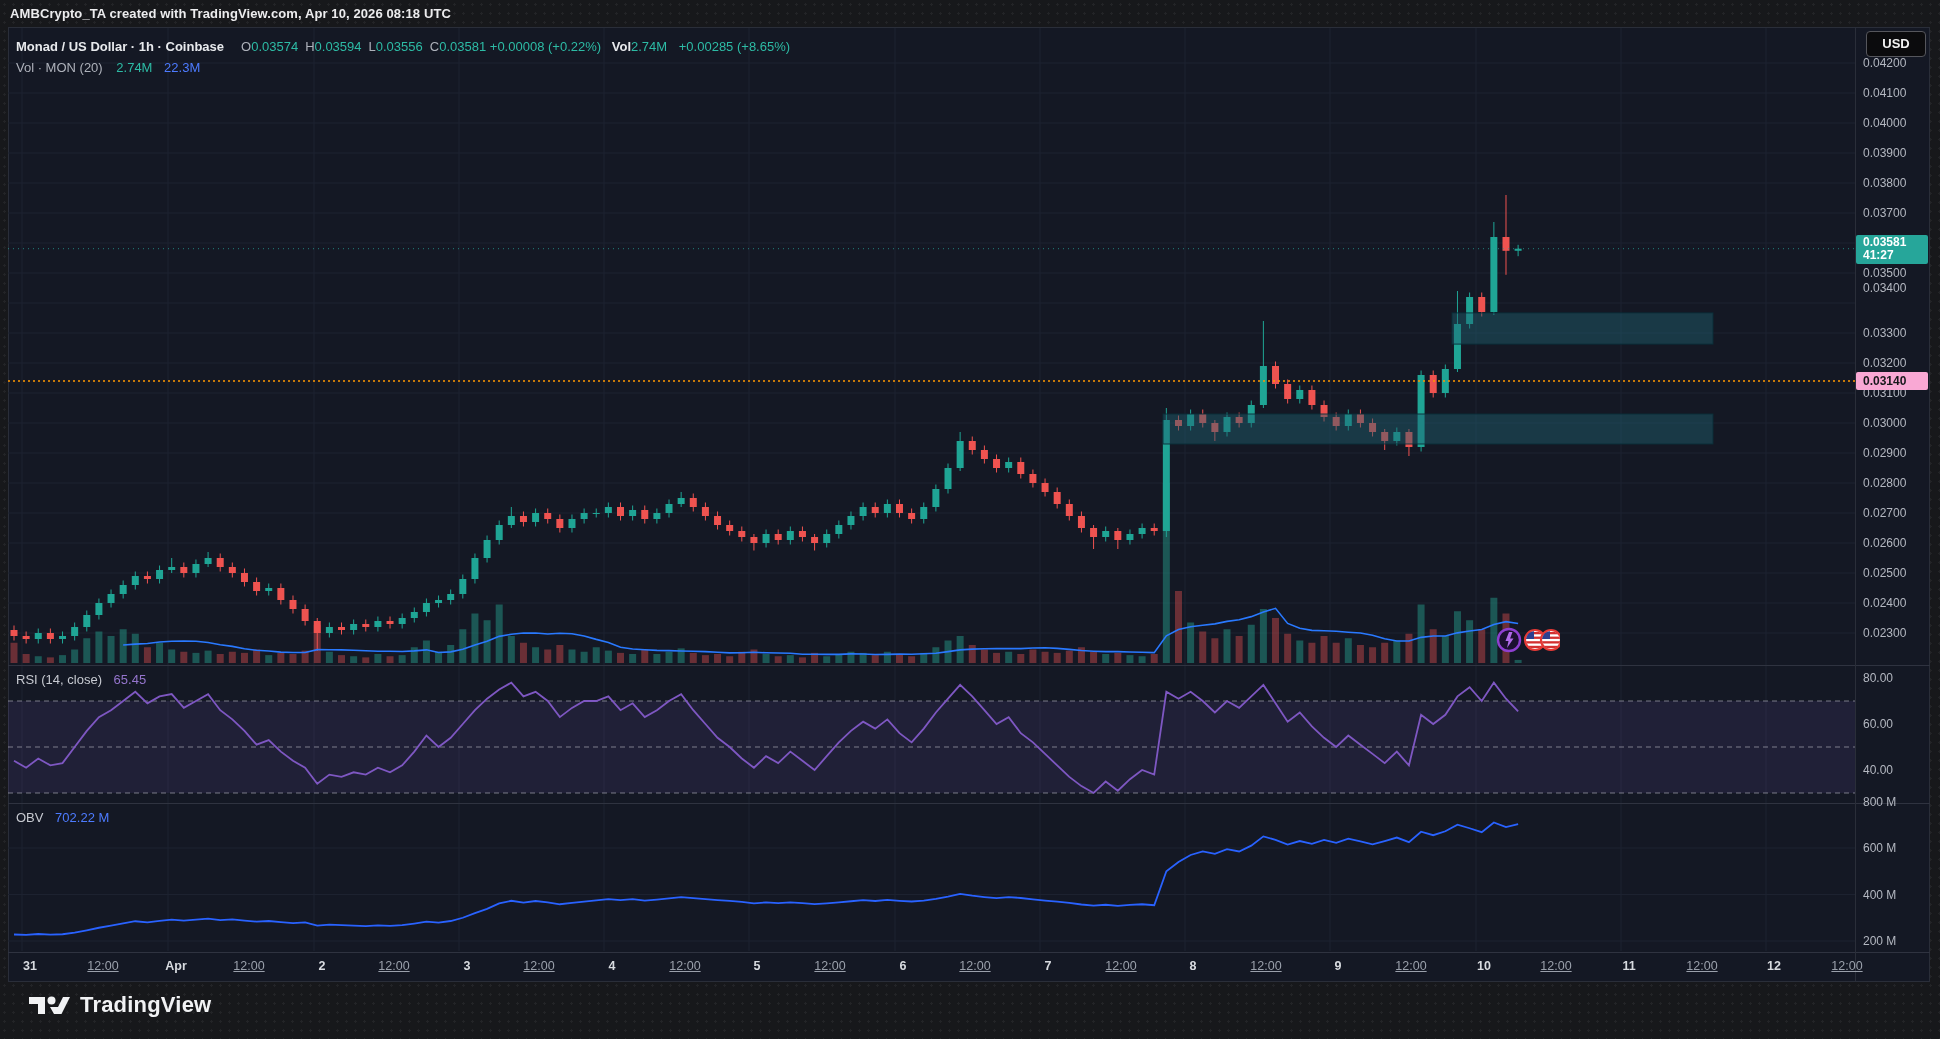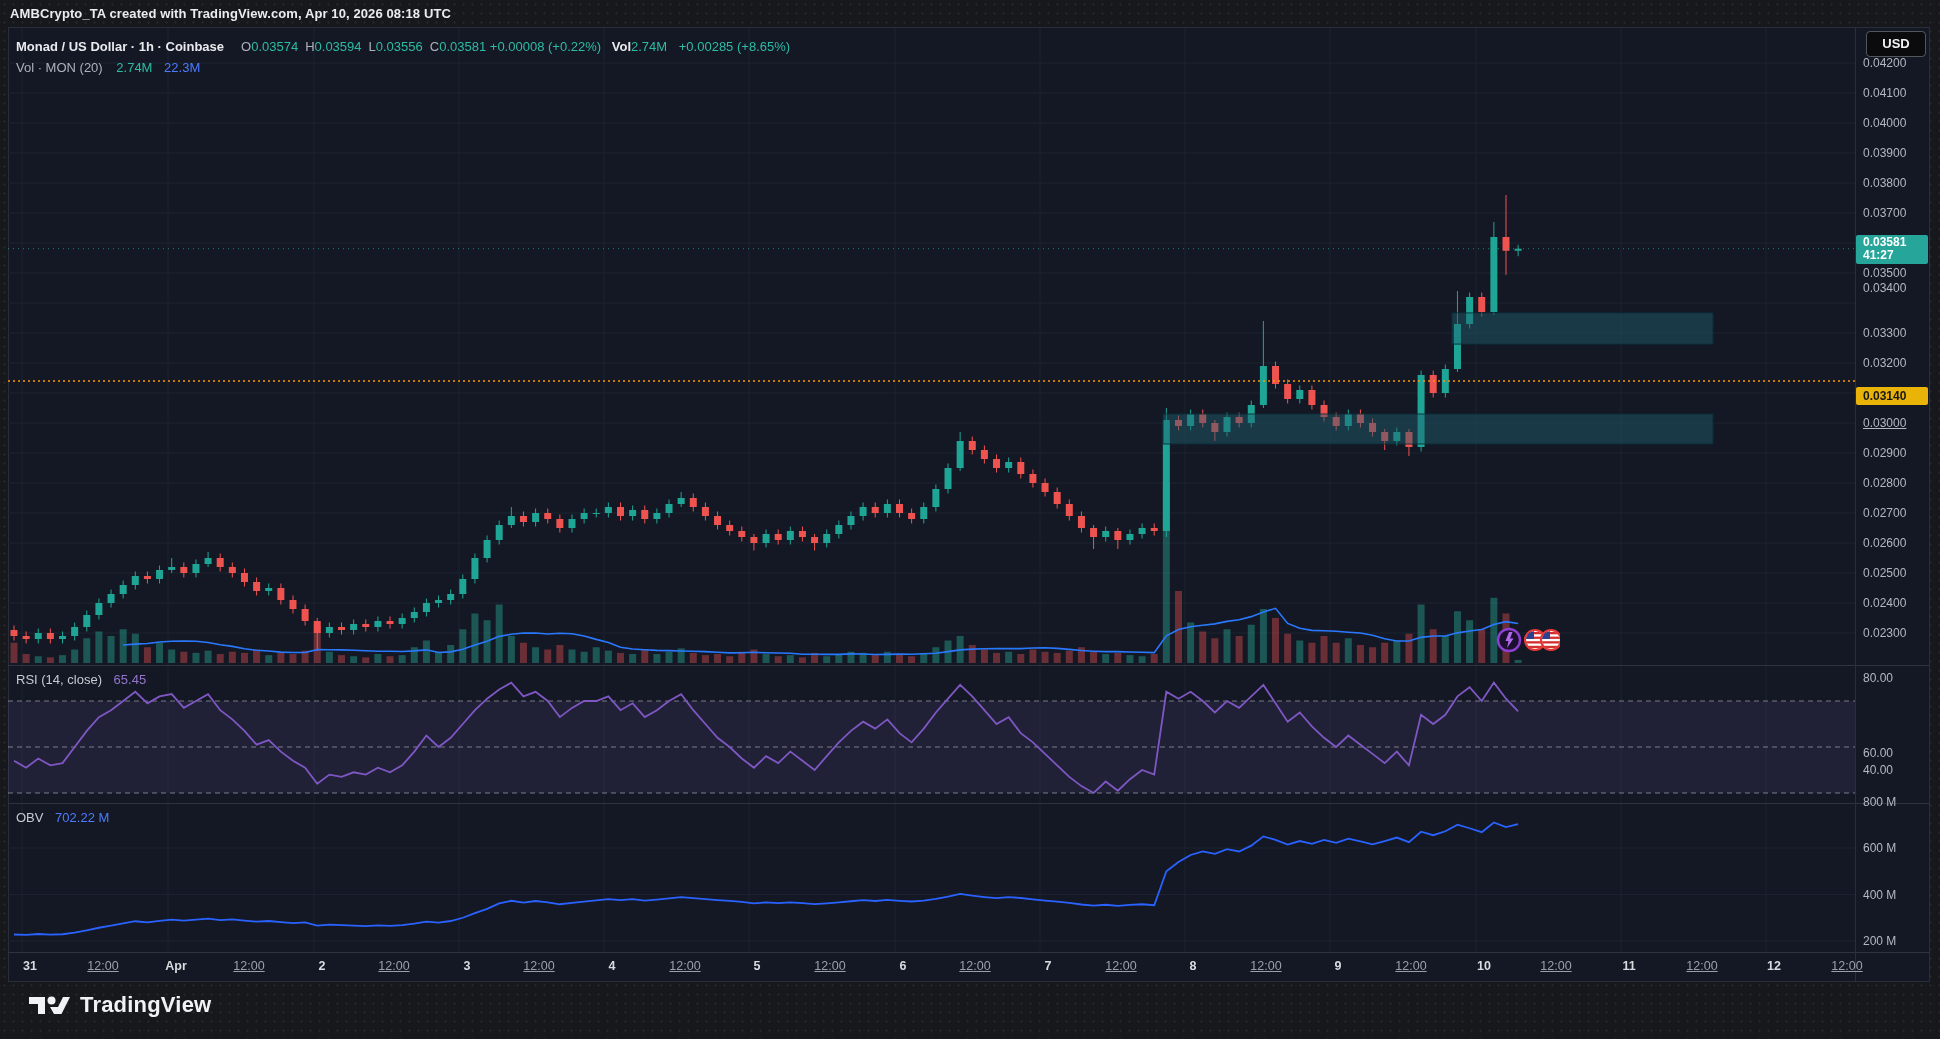--- a/index.html
+++ b/index.html
@@ -546,43 +546,43 @@
   </div>
 
   <div class="axis-vline"></div>
 
   <div id="right-axis">
     <div id="usd-button">USD</div>
     <div id="close-marker" style="background: rgb(38, 166, 154); top: 207.7px;">
       <div>0.03581</div>
       <div>41:27</div>
     </div>
-    <div id="orange-marker" style="background: #eab308; top: 360px;">0.03140</div>
+    <div id="orange-marker" style="background: #f9a8d4; top: 345px;">0.03140</div>
   <div class="pr-label" style="top: 29px;">0.04200</div>
       <div class="pr-label" style="top: 59px;">0.04100</div>
       <div class="pr-label" style="top: 89px;">0.04000</div>
       <div class="pr-label" style="top: 119px;">0.03900</div>
       <div class="pr-label" style="top: 149px;">0.03800</div>
       <div class="pr-label" style="top: 179px;">0.03700</div>
       <div class="pr-label" style="top: 209px;">0.03600</div>
       <div class="pr-label" style="top: 239px;">0.03500</div>
       <div class="pr-label" style="top: 254px;">0.03400</div>
       <div class="pr-label" style="top: 299px;">0.03300</div>
       <div class="pr-label" style="top: 329px;">0.03200</div>
       <div class="pr-label" style="top: 359px;">0.03100</div>
-      <div class="pr-label" style="top: 389px; text-decoration: underline;">0.03000</div>
+      <div class="pr-label" style="top: 389px;">0.03000</div>
       <div class="pr-label" style="top: 419px;">0.02900</div>
       <div class="pr-label" style="top: 449px;">0.02800</div>
       <div class="pr-label" style="top: 479px;">0.02700</div>
       <div class="pr-label" style="top: 509px;">0.02600</div>
       <div class="pr-label" style="top: 539px;">0.02500</div>
       <div class="pr-label" style="top: 569px;">0.02400</div>
       <div class="pr-label" style="top: 599px;">0.02300</div>
       <div class="pr-label" style="top: 644px;">80.00</div>
-      <div class="pr-label" style="top: 690px; margin-top: 29px;">60.00</div>
+      <div class="pr-label" style="top: 690px;">60.00</div>
       <div class="pr-label" style="top: 736px;">40.00</div>
       <div class="pr-label" style="top: 767.5px;">800 M</div>
       <div class="pr-label" style="top: 814px;">600 M</div>
       <div class="pr-label" style="top: 860.5px;">400 M</div>
       <div class="pr-label" style="top: 907px;">200 M</div>
     </div>
 
   <div id="time-axis">
       <div class="time-label tl-major" style="left: 22px;">31</div>
       <div class="time-label tl-minor" style="left: 95px;">12:00</div>

